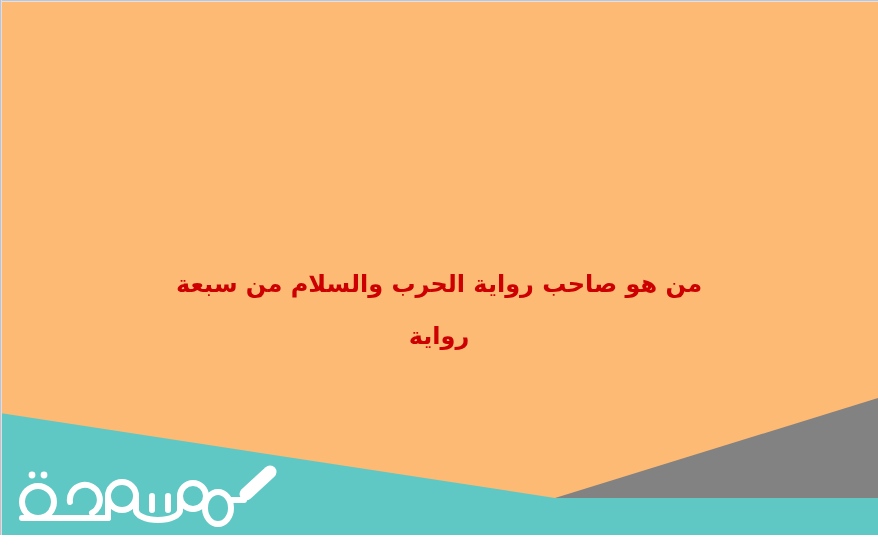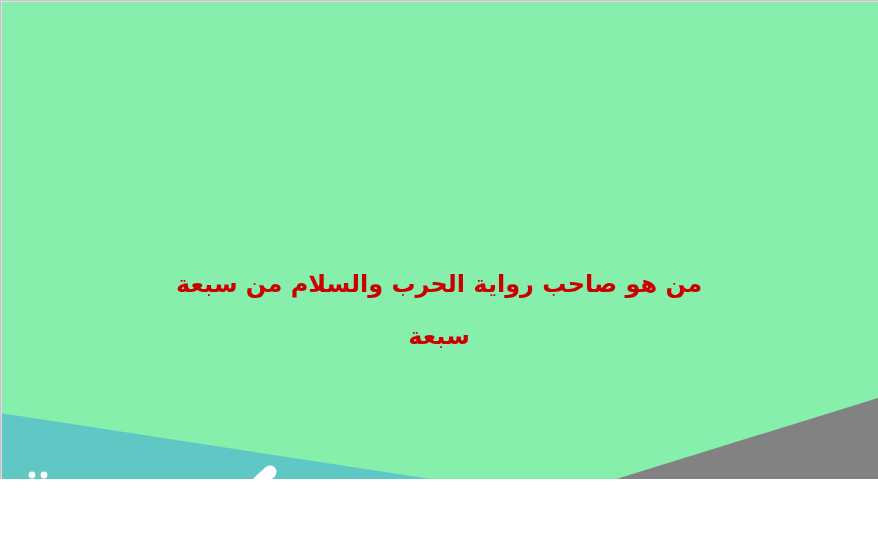--- a/index.html
+++ b/index.html
@@ -9,22 +9,22 @@
     background: #ffffff;
   }
   body {
     font-family: "DejaVu Sans", "Liberation Sans", sans-serif;
   }
 
   
   #slide {
     position: relative;
     width: 878px;
-    height: 479px;
-    background: #86efac;
+    height: 535px;
+    background: #fdba74;
     overflow: hidden;
   }
 
   
   .edge-top {
     position: absolute;
     left: 0;
     top: 0;
     width: 878px;
     height: 2px;
@@ -92,21 +92,21 @@
 
   <svg class="band-layer" viewBox="0 0 878 549" width="878" height="549" preserveAspectRatio="none">
 
     <polygon points="0,413 555,498 878,498 878,549 0,549" fill="#5fc8c4"></polygon>
 
     <polygon points="878,398 878,498 555,498" fill="#828282"></polygon>
   </svg>
 
   <div class="headline">
     <span class="headline-line">من هو صاحب رواية الحرب والسلام من سبعة</span>
-    <span class="headline-line">سبعة</span>
+    <span class="headline-line">رواية</span>
   </div>
 
   <div class="logo">
     <svg viewBox="0 0 286 80" width="286" height="80">
       <g fill="none" stroke="#ffffff" stroke-width="6" stroke-linecap="round" stroke-linejoin="round">
 
         <path d="M10 40 a16 16 0 1 0 32 0 a16 16 0 1 0 -32 0"></path>
 
         <path d="M10 56 L96 56"></path>
 

